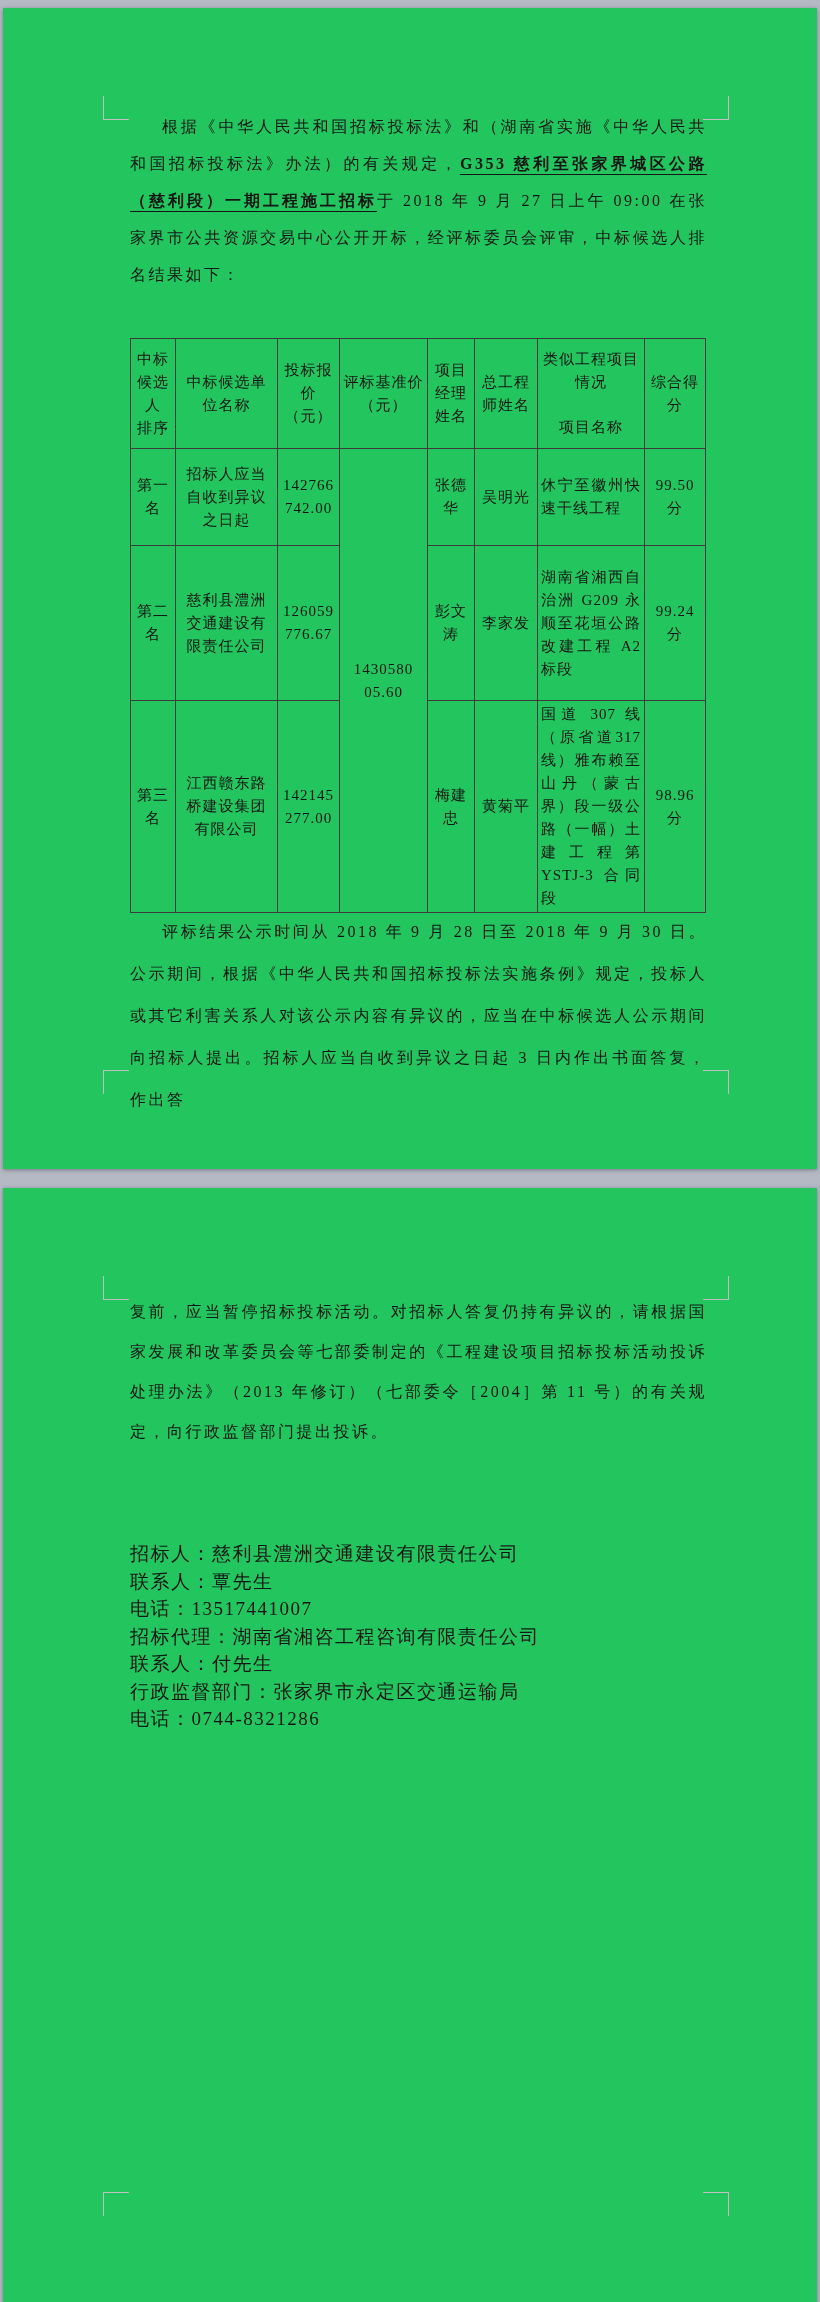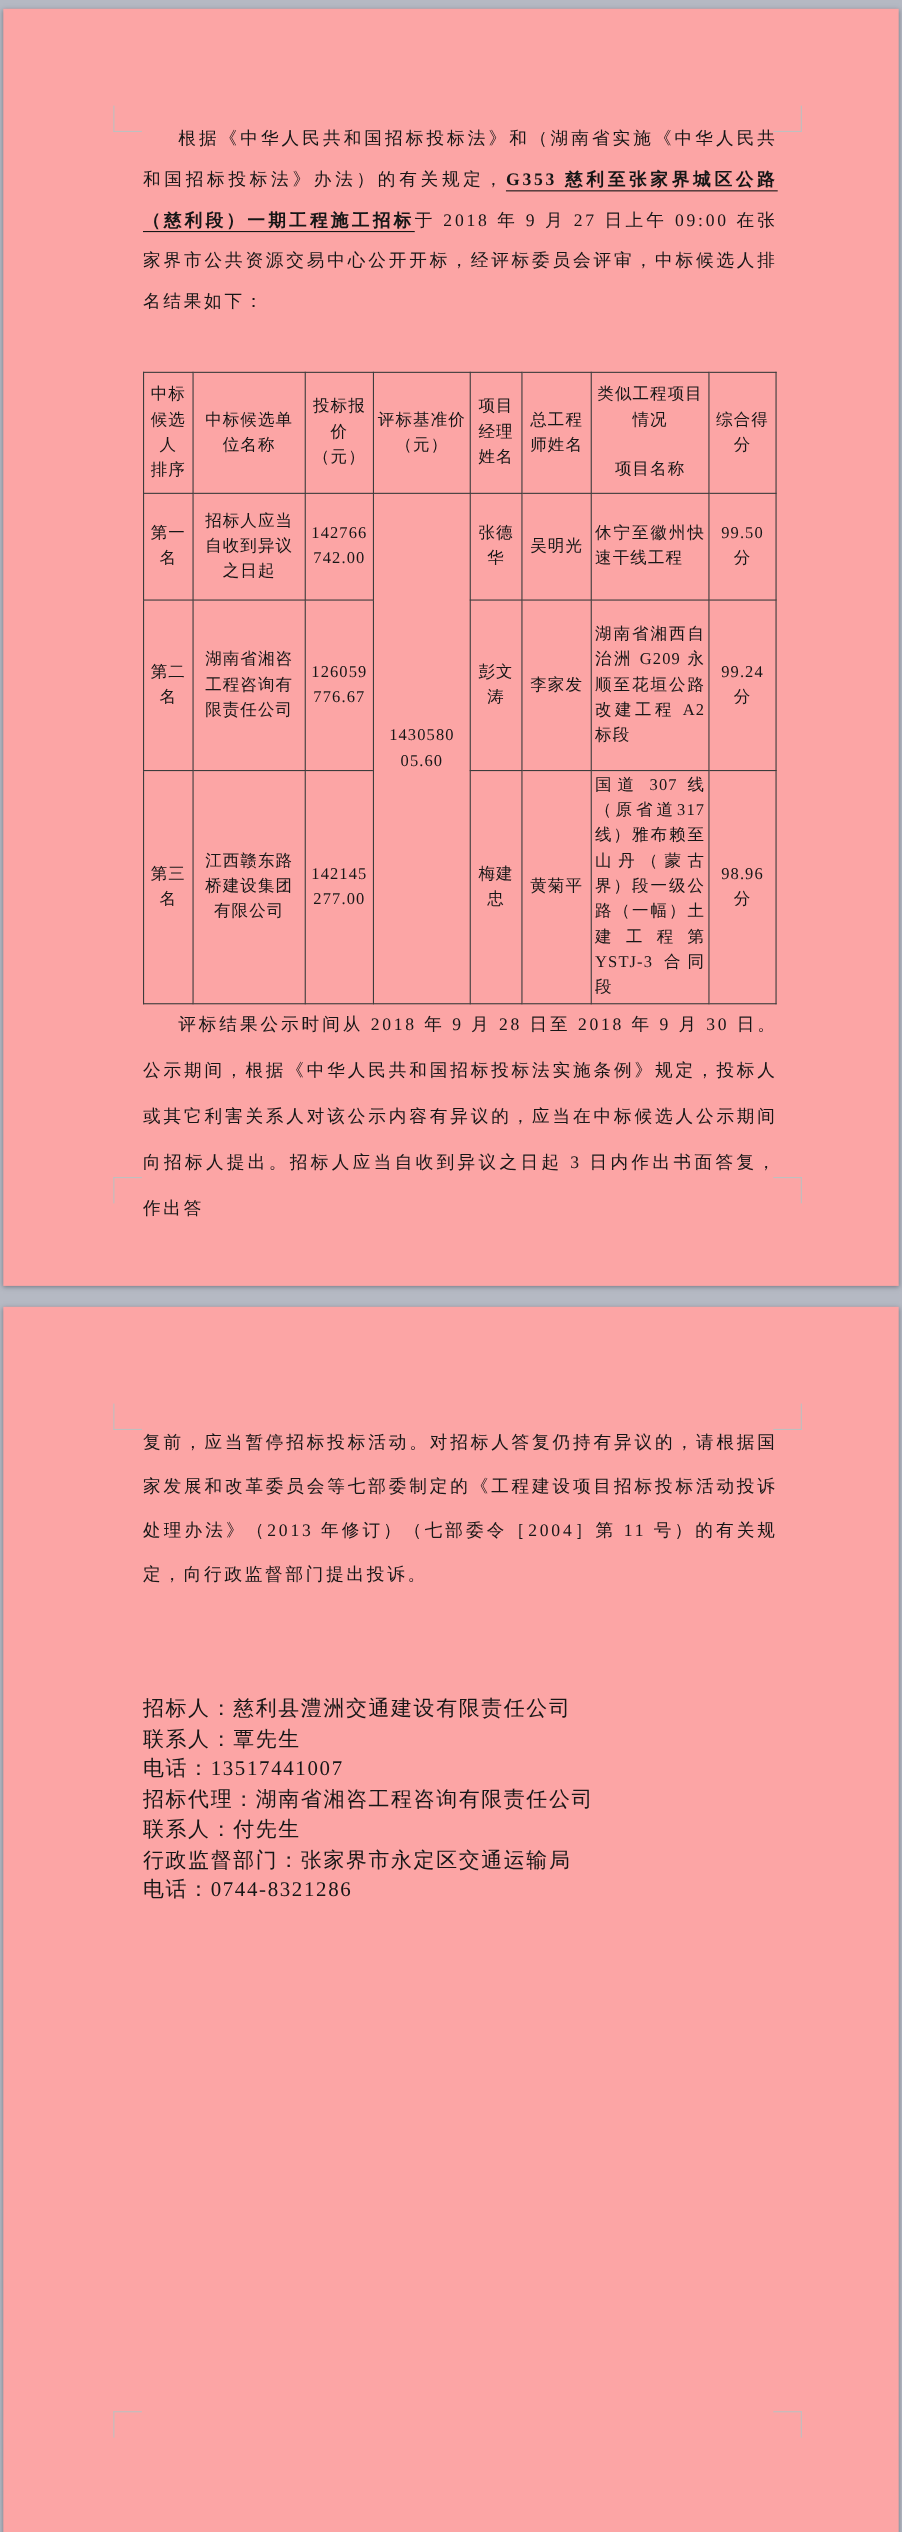--- a/index.html
+++ b/index.html
@@ -3,21 +3,21 @@
 <meta charset="utf-8">
 <style>
   html,body{margin:0;padding:0;}
   body{
     width:820px;height:2302px;position:relative;
     background:#b5b9c3;
     font-family:"Liberation Serif","DejaVu Serif",serif;
     color:#161616;
   }
   .page{
-    position:absolute;left:3px;width:814px;background:#fca5a5;
+    position:absolute;left:3px;width:814px;background:#22c55e;
     box-shadow:0 1px 4px rgba(55,60,72,.5);
   }
   .page1{top:8px;height:1161px;}
   .page2{top:1188px;height:1228px;}
 
   
   .crop{position:absolute;width:25px;height:23px;}
   .crop.tl{left:100px;top:88px;border-left:1px solid #bfbfbf;border-bottom:1px solid #bfbfbf;}
   .crop.tr{left:700px;top:88px;border-right:1px solid #bfbfbf;border-bottom:1px solid #bfbfbf;}
   .crop.bl{left:100px;border-left:1px solid #bfbfbf;border-top:1px solid #bfbfbf;}
@@ -109,21 +109,21 @@
       <td class="c-comp">招标人应当自收到异议之日起</td>
       <td class="c-bid">142766742.00</td>
       <td class="c-base" rowspan="3"><span class="bp">143058005.60</span></td>
       <td class="c-mgr">张德华</td>
       <td class="c-eng">吴明光</td>
       <td class="c-proj">休宁至徽州快速干线工程</td>
       <td class="c-score"><span>99.50</span><span class="blk">分</span></td>
     </tr>
     <tr class="tr2">
       <td class="c-rank">第二名</td>
-      <td class="c-comp">湖南省湘咨工程咨询有限责任公司</td>
+      <td class="c-comp">慈利县澧洲交通建设有限责任公司</td>
       <td class="c-bid">126059776.67</td>
       <td class="c-mgr">彭文涛</td>
       <td class="c-eng">李家发</td>
       <td class="c-proj">湖南省湘西自治洲 G209 永顺至花垣公路改建工程 A2 标段</td>
       <td class="c-score"><span>99.24</span><span class="blk">分</span></td>
     </tr>
     <tr class="tr3">
       <td class="c-rank">第三名</td>
       <td class="c-comp">江西赣东路桥建设集团有限公司</td>
       <td class="c-bid">142145277.00</td>

